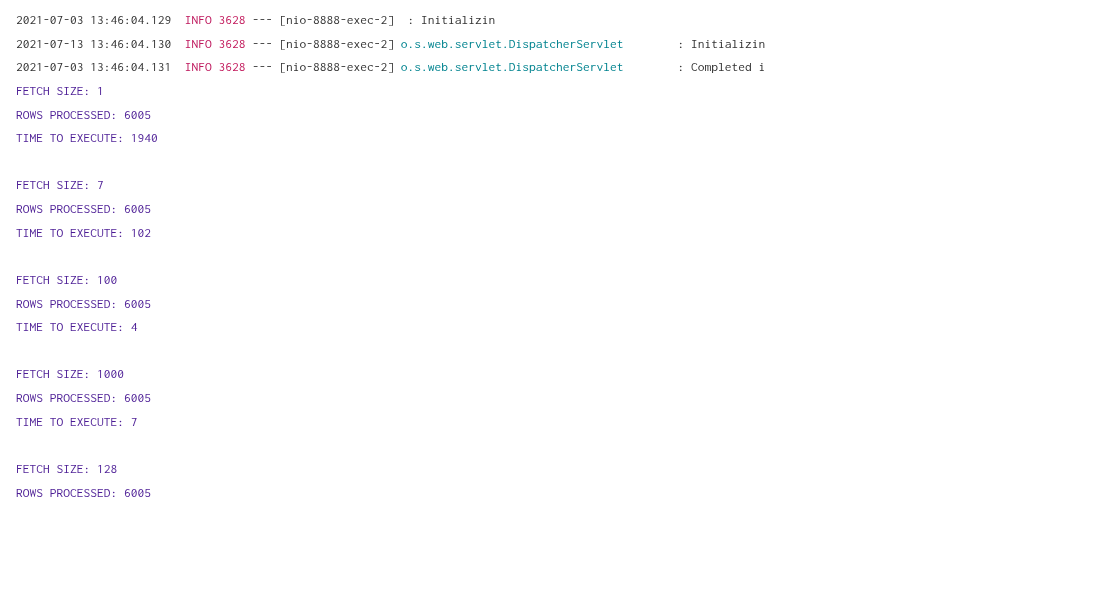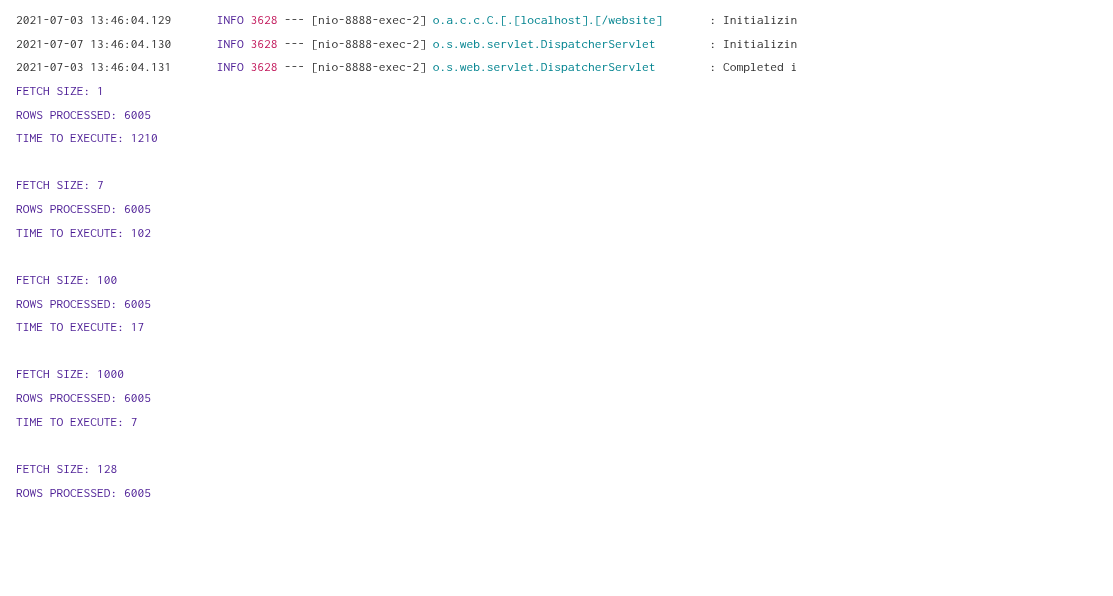--- a/index.html
+++ b/index.html
@@ -11,21 +11,21 @@
       color: #333;
       background: #fff;
       white-space: nowrap;
       overflow: hidden;
     }
     .log-line {
       display: flex;
       align-items: baseline;
     }
     .ts { color: #333; text-align: center; }
-    .level { color: #4c1d95; margin-left: 32px; }
+    .level { color: #be185d; }
     .pid { color: #c2185b; }
     .sep { color: #333; }
     .thr { color: #333; }
     .logger { color: #00838f; }
     .msg { color: #333; }
     .plain { color: #4c1d95; }
     
     pre {
       margin: 0;
       font: inherit;
@@ -40,28 +40,27 @@
       <pre class="ts">2021-07-03 13:46:04.129</pre>
       <pre>  </pre>
       <pre class="level">INFO</pre>
       <pre> </pre>
       <pre class="pid">3628</pre>
       <pre> </pre>
       <pre class="sep">---</pre>
       <pre> </pre>
       <pre class="thr">[nio-8888-exec-2]</pre>
       <pre> </pre>
-      <pre class="logger">o.a.c.c.C.[.[localhost].[/website]      </pre>
       <pre> </pre>
       <pre class="msg">:</pre>
       <pre> </pre>
       <pre class="msg">Initializin</pre>
     </div>
     <div class="log-line">
-      <pre class="ts">2021-07-07 13:46:04.130</pre>
+      <pre class="ts">2021-07-13 13:46:04.130</pre>
       <pre>  </pre>
       <pre class="level">INFO</pre>
       <pre> </pre>
       <pre class="pid">3628</pre>
       <pre> </pre>
       <pre class="sep">---</pre>
       <pre> </pre>
       <pre class="thr">[nio-8888-exec-2]</pre>
       <pre> </pre>
       <pre class="logger">o.s.web.servlet.DispatcherServlet       </pre>
@@ -82,29 +81,29 @@
       <pre class="thr">[nio-8888-exec-2]</pre>
       <pre> </pre>
       <pre class="logger">o.s.web.servlet.DispatcherServlet       </pre>
       <pre> </pre>
       <pre class="msg">:</pre>
       <pre> </pre>
       <pre class="msg">Completed i</pre>
     </div>
     <div class="plain">FETCH SIZE: 1</div>
     <div class="plain">ROWS PROCESSED: 6005</div>
-    <div class="plain">TIME TO EXECUTE: 1210</div>
+    <div class="plain">TIME TO EXECUTE: 1940</div>
     <div class="plain">&nbsp;</div>
     <div class="plain">FETCH SIZE: 7</div>
     <div class="plain">ROWS PROCESSED: 6005</div>
     <div class="plain">TIME TO EXECUTE: 102</div>
     <div class="plain">&nbsp;</div>
     <div class="plain">FETCH SIZE: 100</div>
     <div class="plain">ROWS PROCESSED: 6005</div>
-    <div class="plain">TIME TO EXECUTE: 17</div>
+    <div class="plain">TIME TO EXECUTE: 4</div>
     <div class="plain">&nbsp;</div>
     <div class="plain">FETCH SIZE: 1000</div>
     <div class="plain">ROWS PROCESSED: 6005</div>
     <div class="plain">TIME TO EXECUTE: 7</div>
     <div class="plain">&nbsp;</div>
     <div class="plain">FETCH SIZE: 128</div>
     <div class="plain">ROWS PROCESSED: 6005</div>
   </div>
 
 </body></html>

